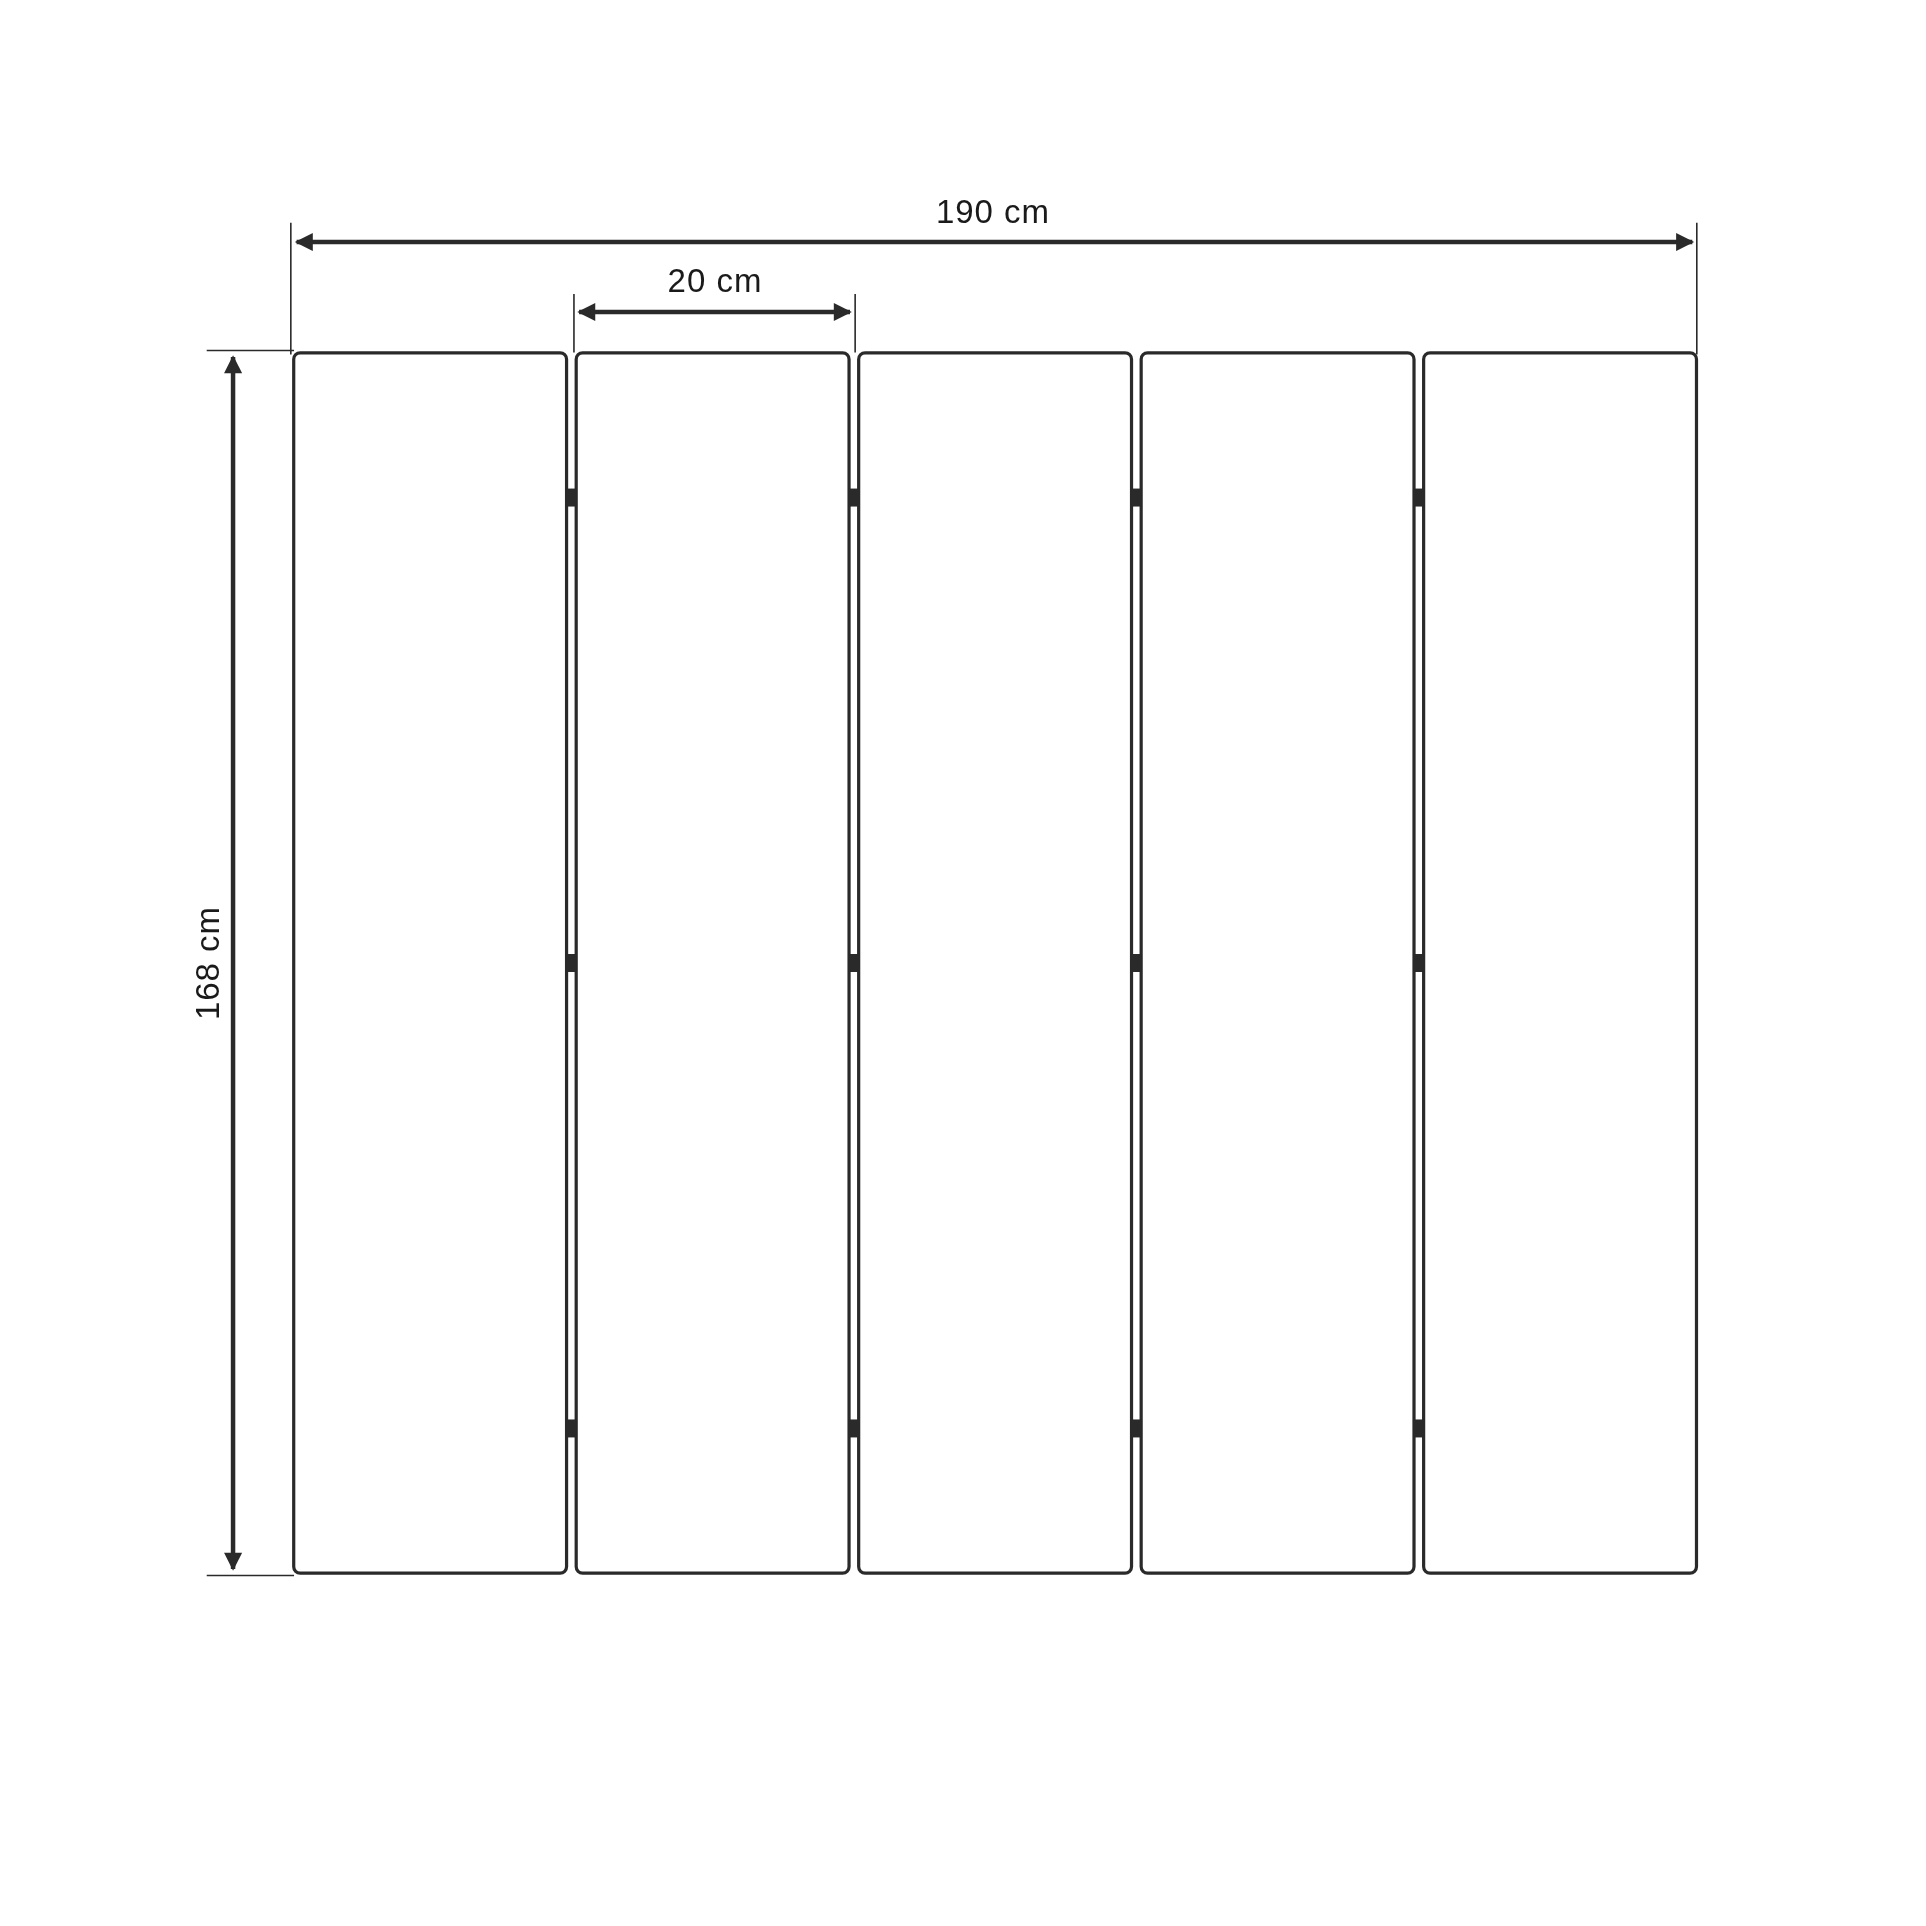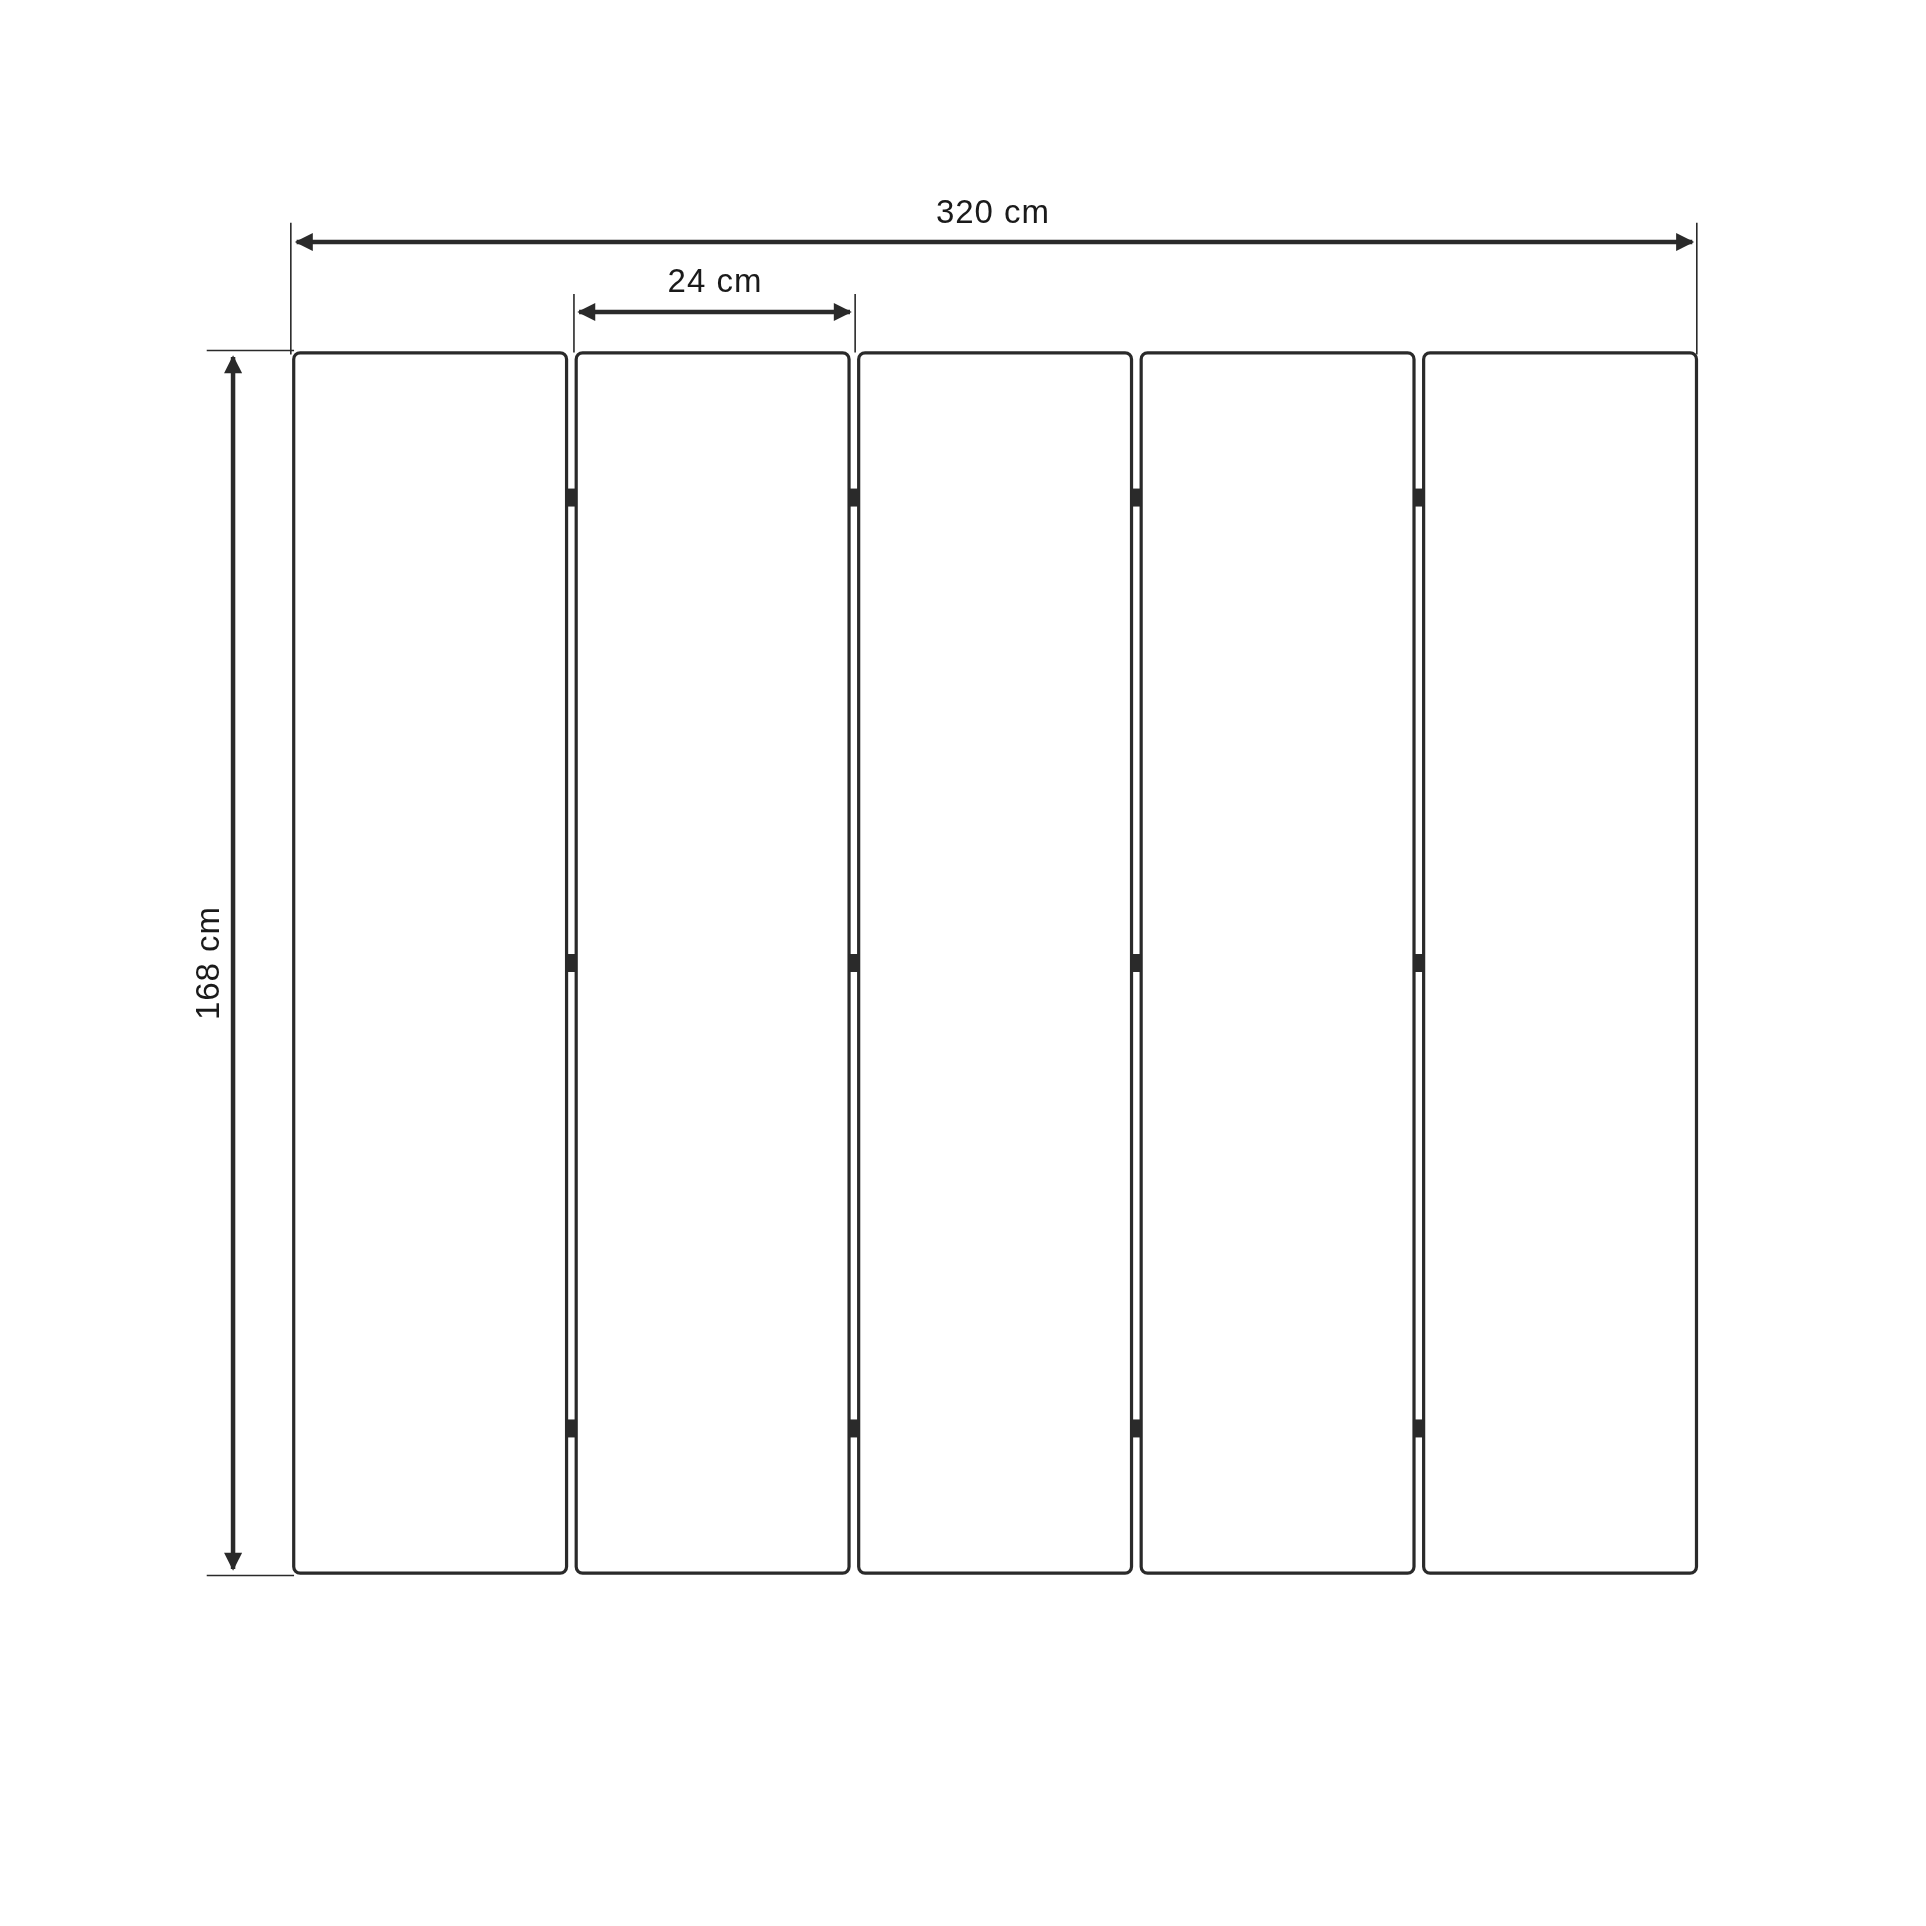--- a/index.html
+++ b/index.html
@@ -75,20 +75,20 @@
       <rect x="1322" y="2211" width="16" height="28"></rect>
       <rect x="1762" y="761" width="16" height="28"></rect>
       <rect x="1762" y="1486" width="16" height="28"></rect>
       <rect x="1762" y="2211" width="16" height="28"></rect>
       <rect x="2202" y="761" width="16" height="28"></rect>
       <rect x="2202" y="1486" width="16" height="28"></rect>
       <rect x="2202" y="2211" width="16" height="28"></rect>
     </g>
   </svg>
 
-  <div class="dim-label" style="left:993px; top:212px;">320 cm</div>
+  <div class="dim-label" style="left:993px; top:212px;">190 cm</div>
 
-  <div class="dim-label" style="left:715px; top:281px;">24 cm</div>
+  <div class="dim-label" style="left:715px; top:281px;">20 cm</div>
 
   <div class="dim-label dim-label--vertical" style="left:208px; top:963px;">168 cm</div>
 
 </div>
 
 
 </body></html>

